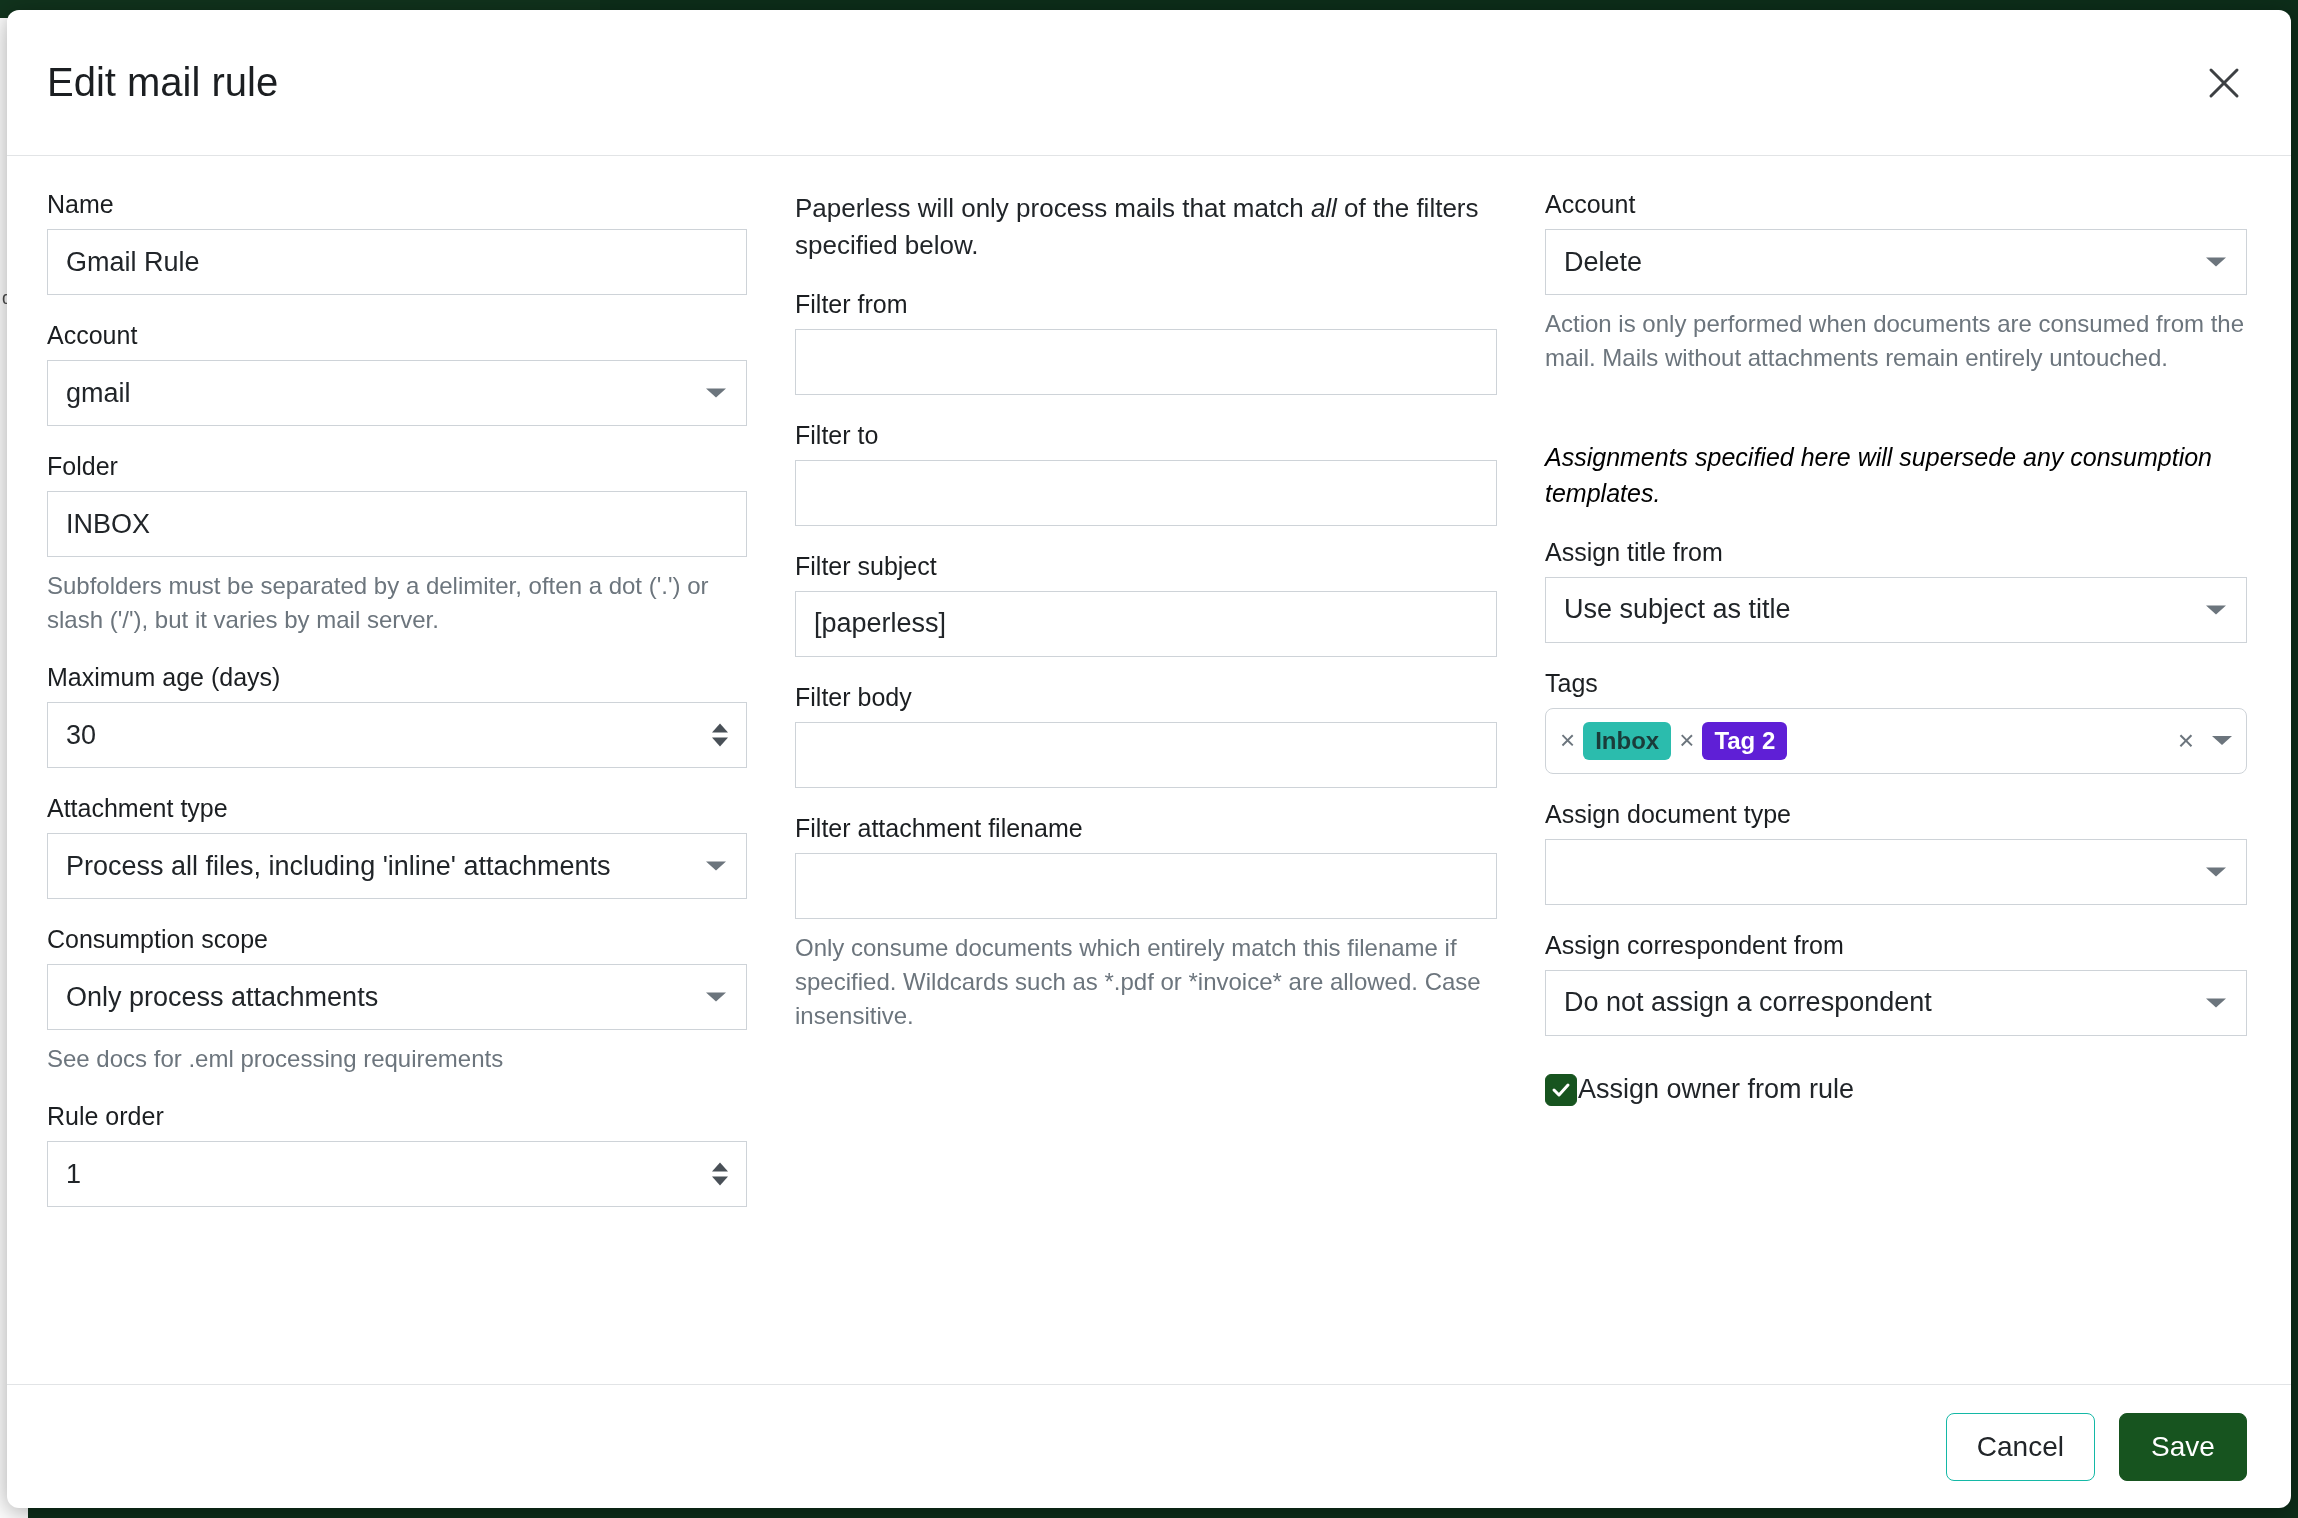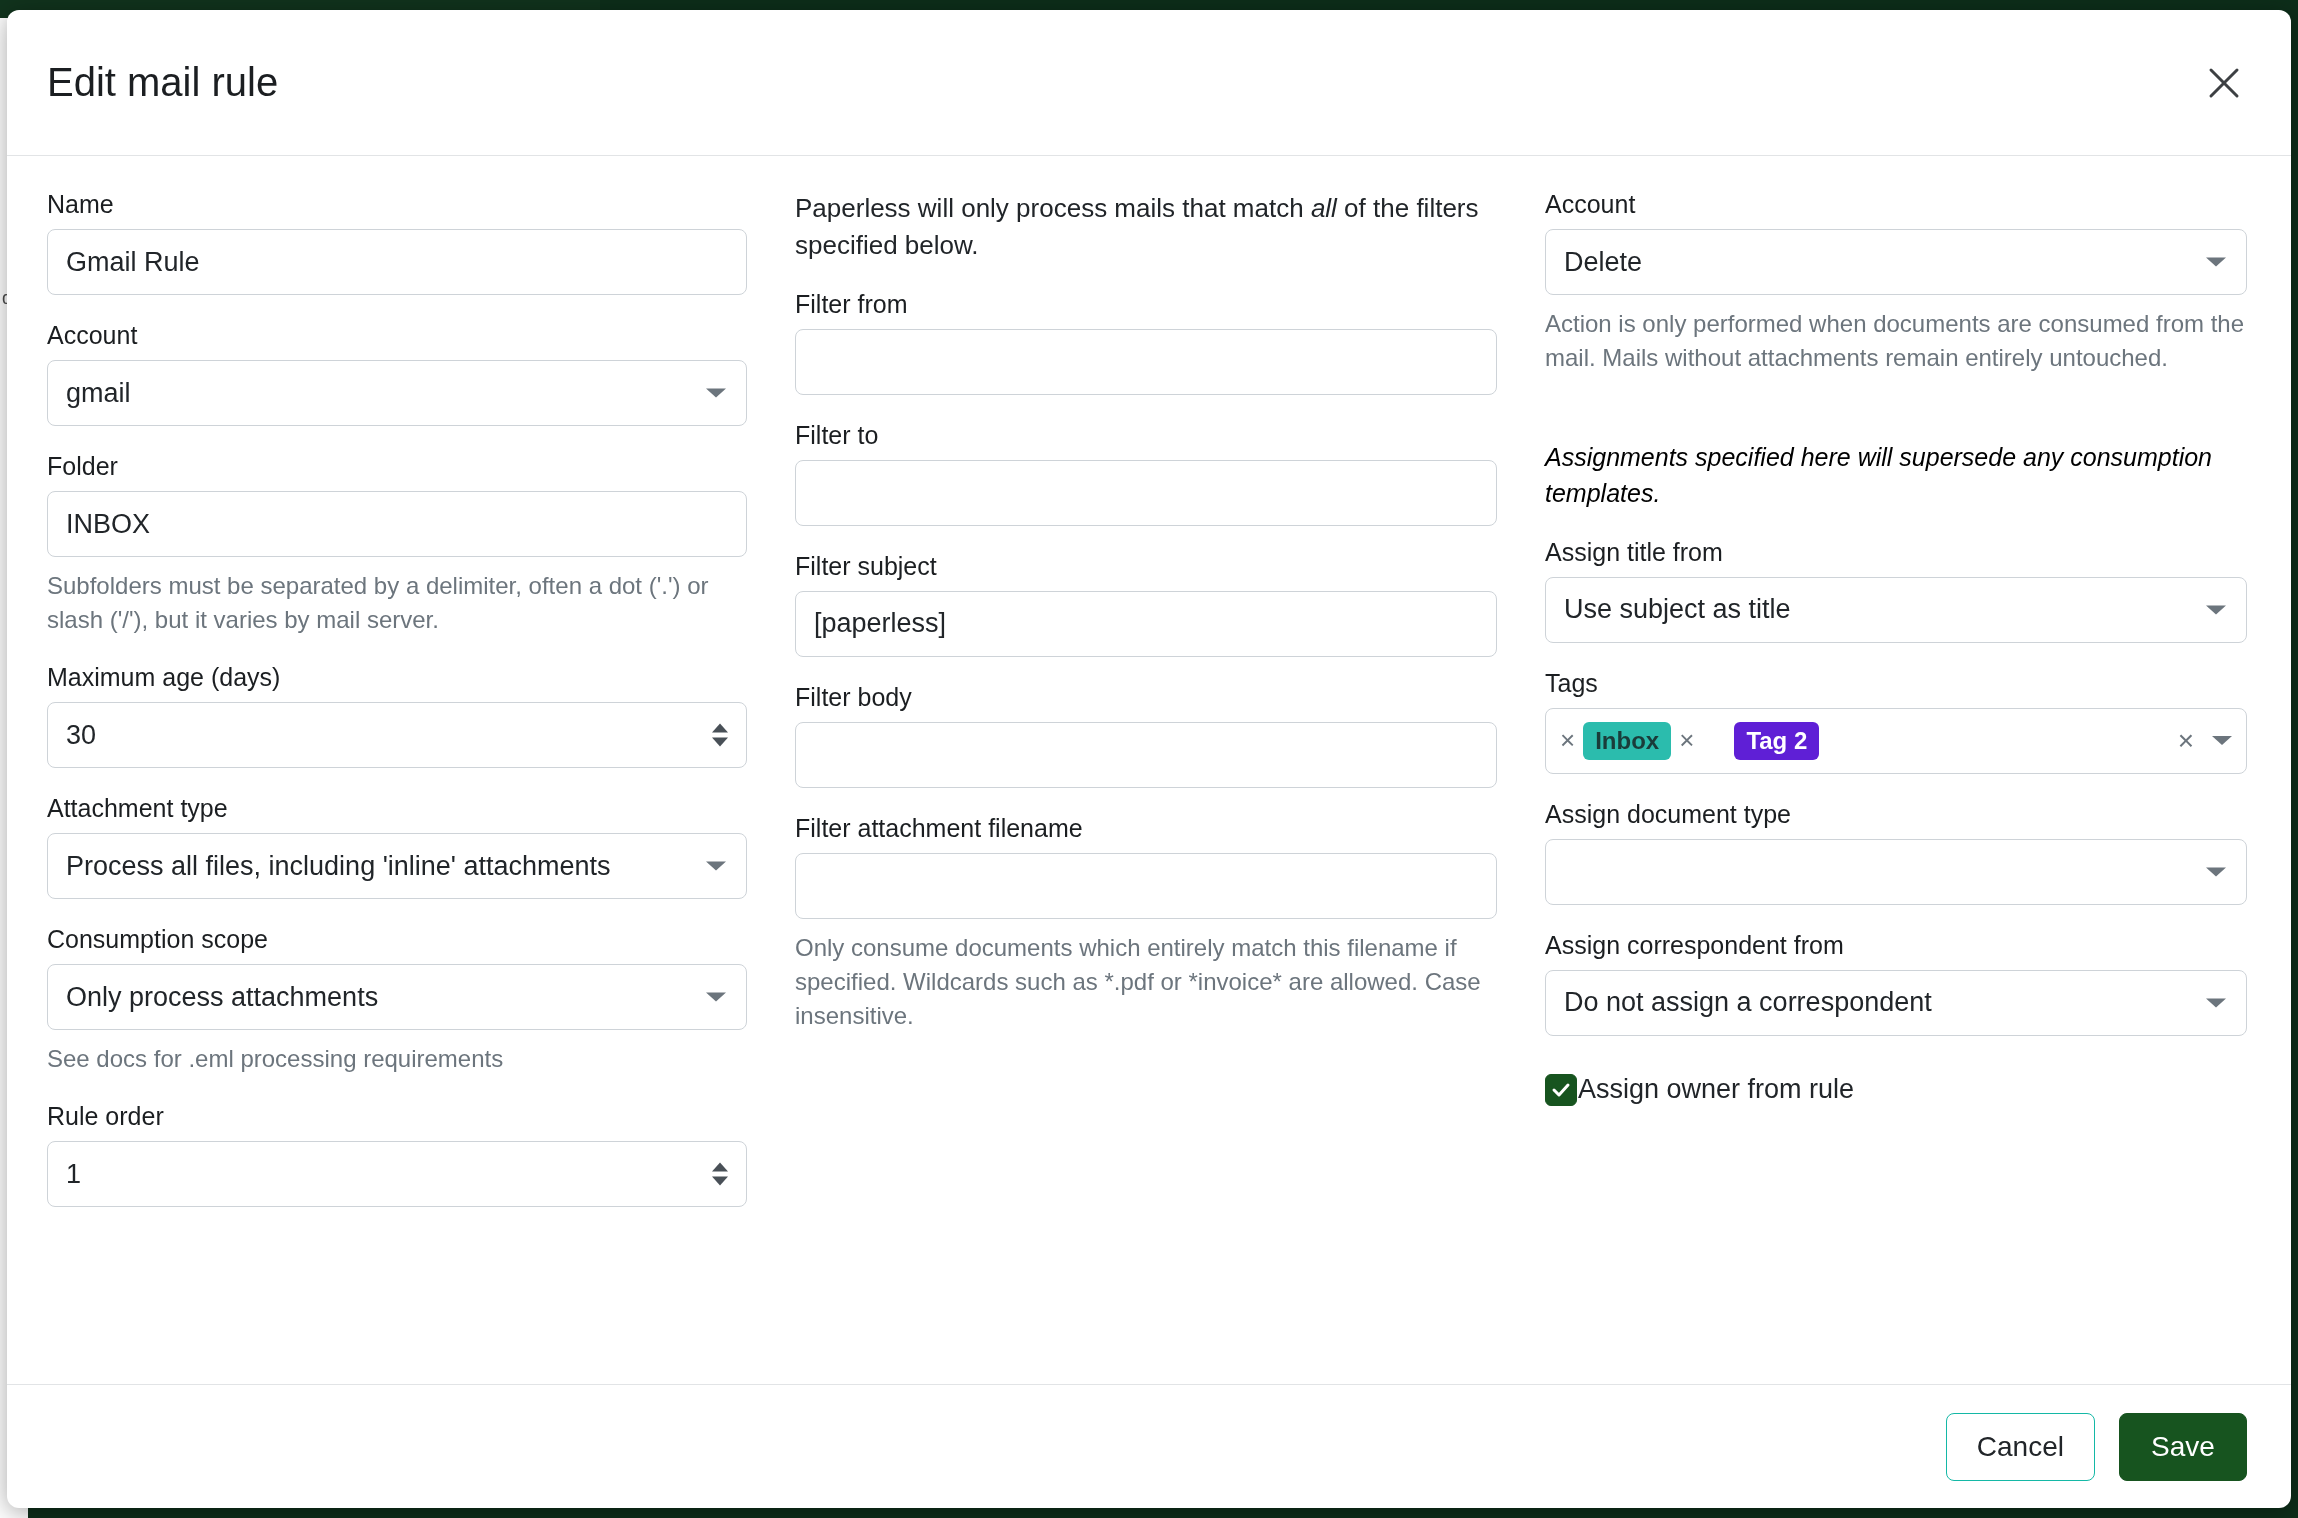--- a/index.html
+++ b/index.html
@@ -96,21 +96,21 @@
     margin-bottom: 10px;
     margin-top: 26px;
   }
   .col > .fld-label:first-child { margin-top: 0; }
 
   .text-input,
   .select-input {
     width: 100%;
     height: 66px;
     border: 1px solid #ced3d8;
-    border-radius: 8px;
+    border-radius: 0;
     background: #fff;
     font-size: 27px;
     color: #212529;
     padding: 0 18px;
     display: flex;
     align-items: center;
     position: relative;
     font-family: "Liberation Sans", sans-serif;
   }
   .select-input .caret {
@@ -380,21 +380,21 @@
         <span class="caret"></span>
       </div>
 
       <div class="fld-label">Tags</div>
       <div class="tags-input">
         <span class="tag-x">×</span>
         <span class="tag-chip" id="tag0" style="background: rgb(43, 188, 173); color: rgb(26, 60, 58);">
           <span>Inbox</span>
         </span>
         <span class="tag-x">×</span>
-        <span class="tag-chip" id="tag1" style="background: rgb(95, 31, 214); color: rgb(255, 255, 255); margin-left: 32px;">
+        <span class="tag-chip" id="tag1" style="background: rgb(95, 31, 214); color: rgb(255, 255, 255);">
           <span>Tag 2</span>
         </span>
         <span class="tags-right">
           <span class="tags-clear">×</span>
           <span class="tags-caret"></span>
         </span>
       </div>
 
       <div class="fld-label">Assign document type</div>
       <div class="select-input">

